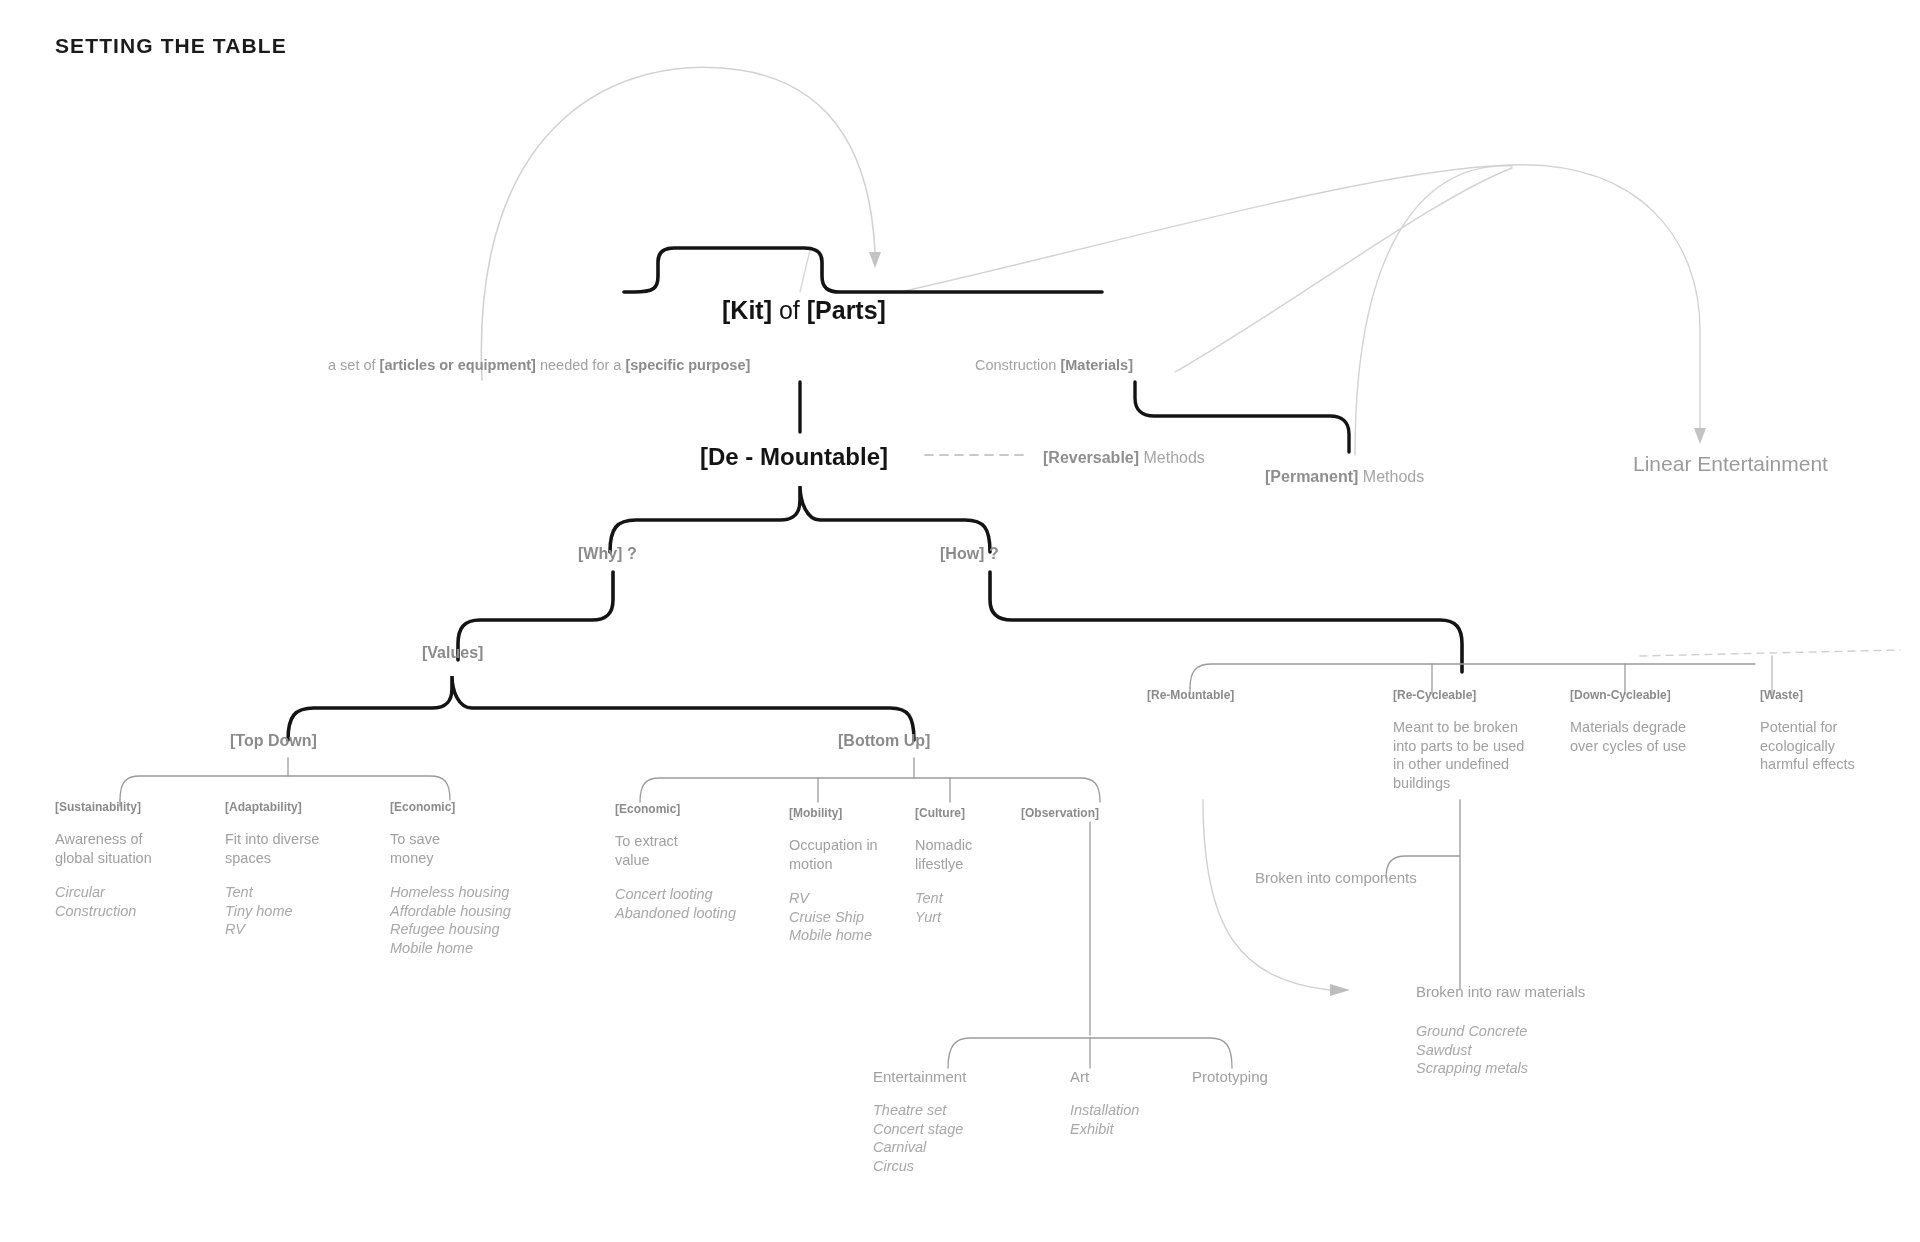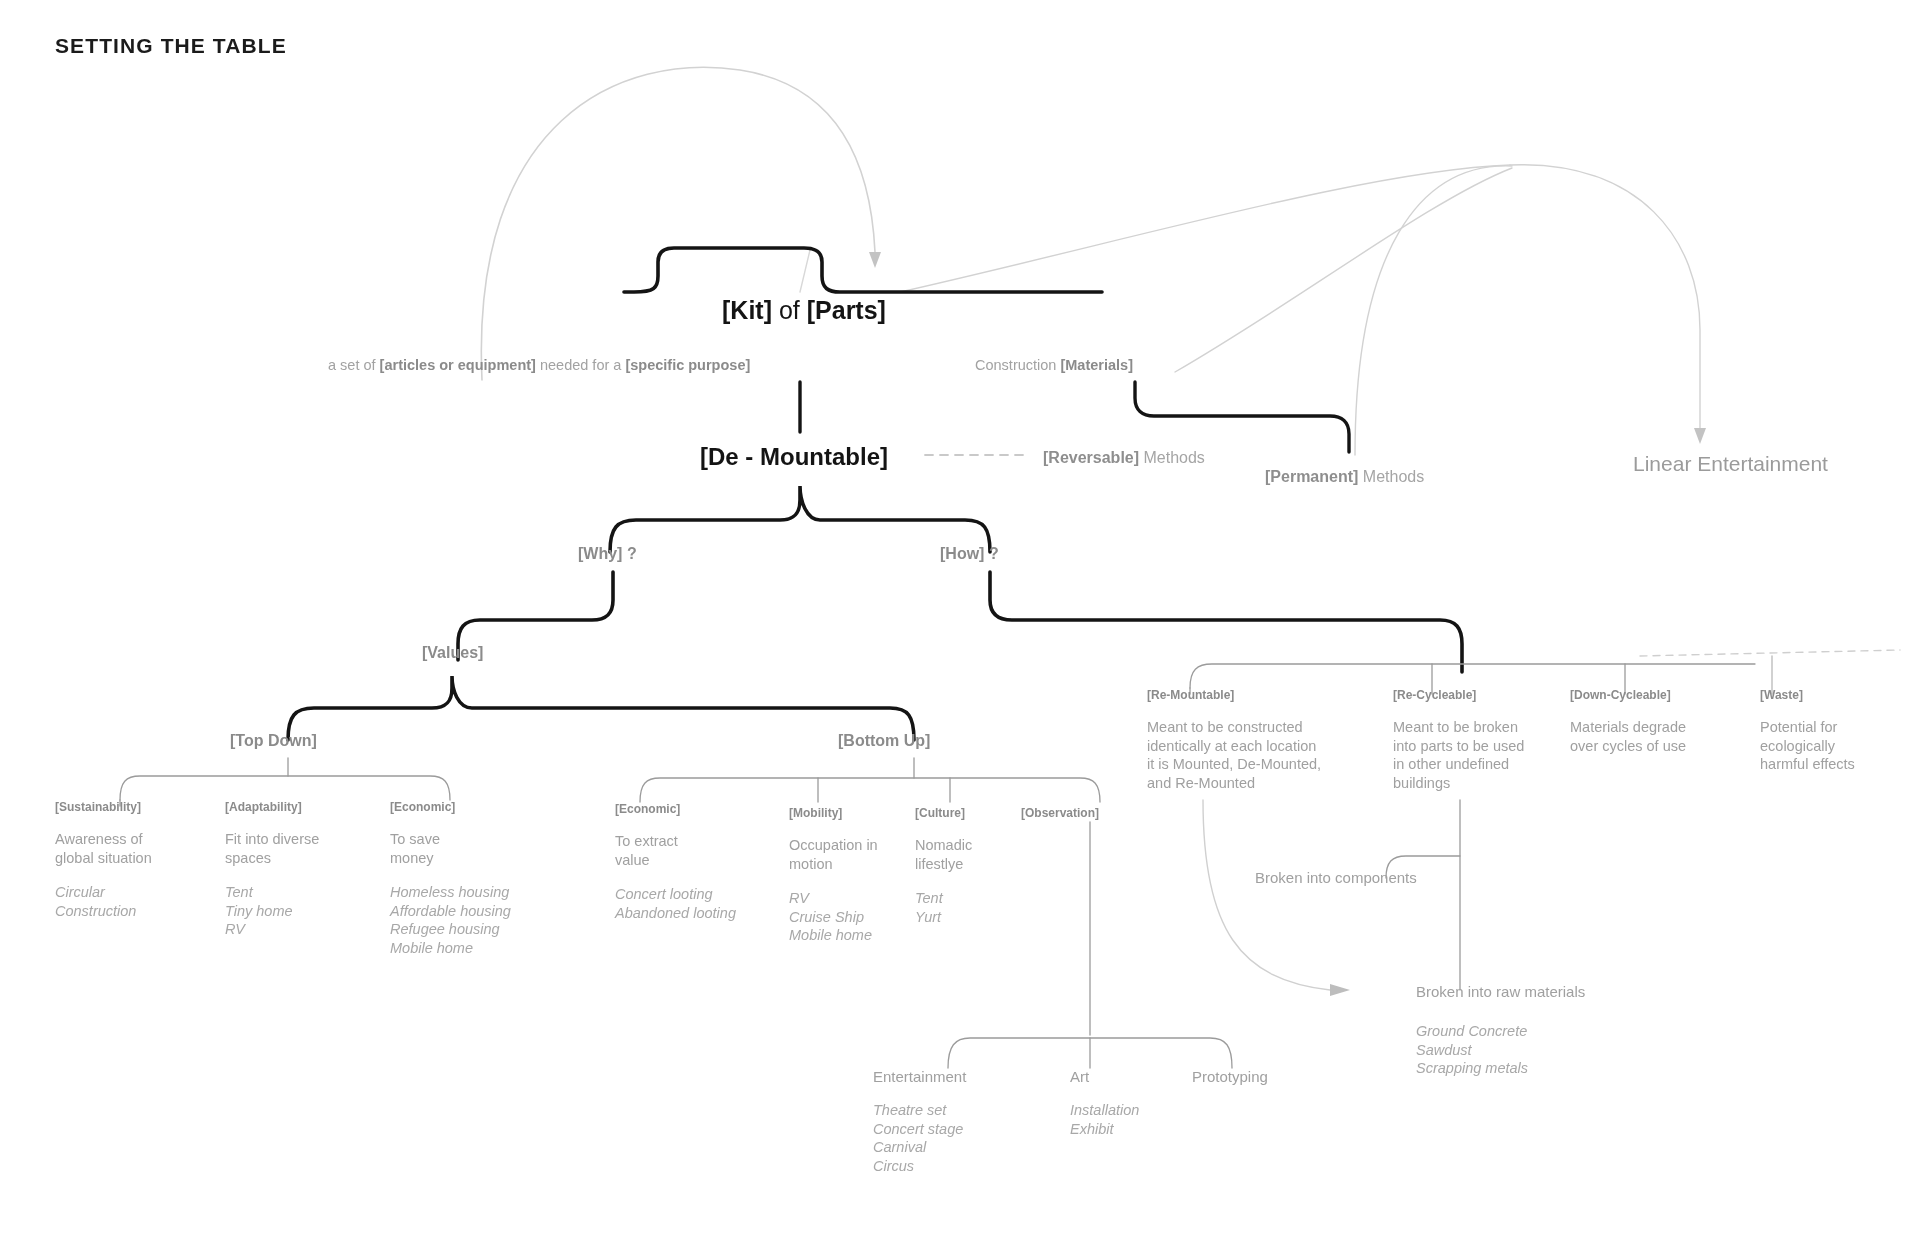--- a/index.html
+++ b/index.html
@@ -201,24 +201,20 @@
   <div class="t-plain">Art</div>
   <div class="t-ital blk" style="white-space:pre-line;">Installation
 Exhibit</div>
 </div>
 <div class="col" style="left:1192px;top:1068px;width:160px;">
   <div class="t-plain">Prototyping</div>
 </div>
 
 <div class="col" style="left:1147px;top:688px;width:230px;">
   <div class="t-head">[Re-Mountable]</div>
-  <div class="t-body blk" style="white-space:pre-line;">Meant to be constructed
-identically at each location
-it is Mounted, De-Mounted,
-and Re-Mounted</div>
 </div>
 <div class="col" style="left:1393px;top:688px;width:185px;">
   <div class="t-head">[Re-Cycleable]</div>
   <div class="t-body blk" style="white-space:pre-line;">Meant to be broken
 into parts to be used
 in other undefined
 buildings</div>
 </div>
 <div class="col" style="left:1570px;top:688px;width:180px;">
   <div class="t-head">[Down-Cycleable]</div>

